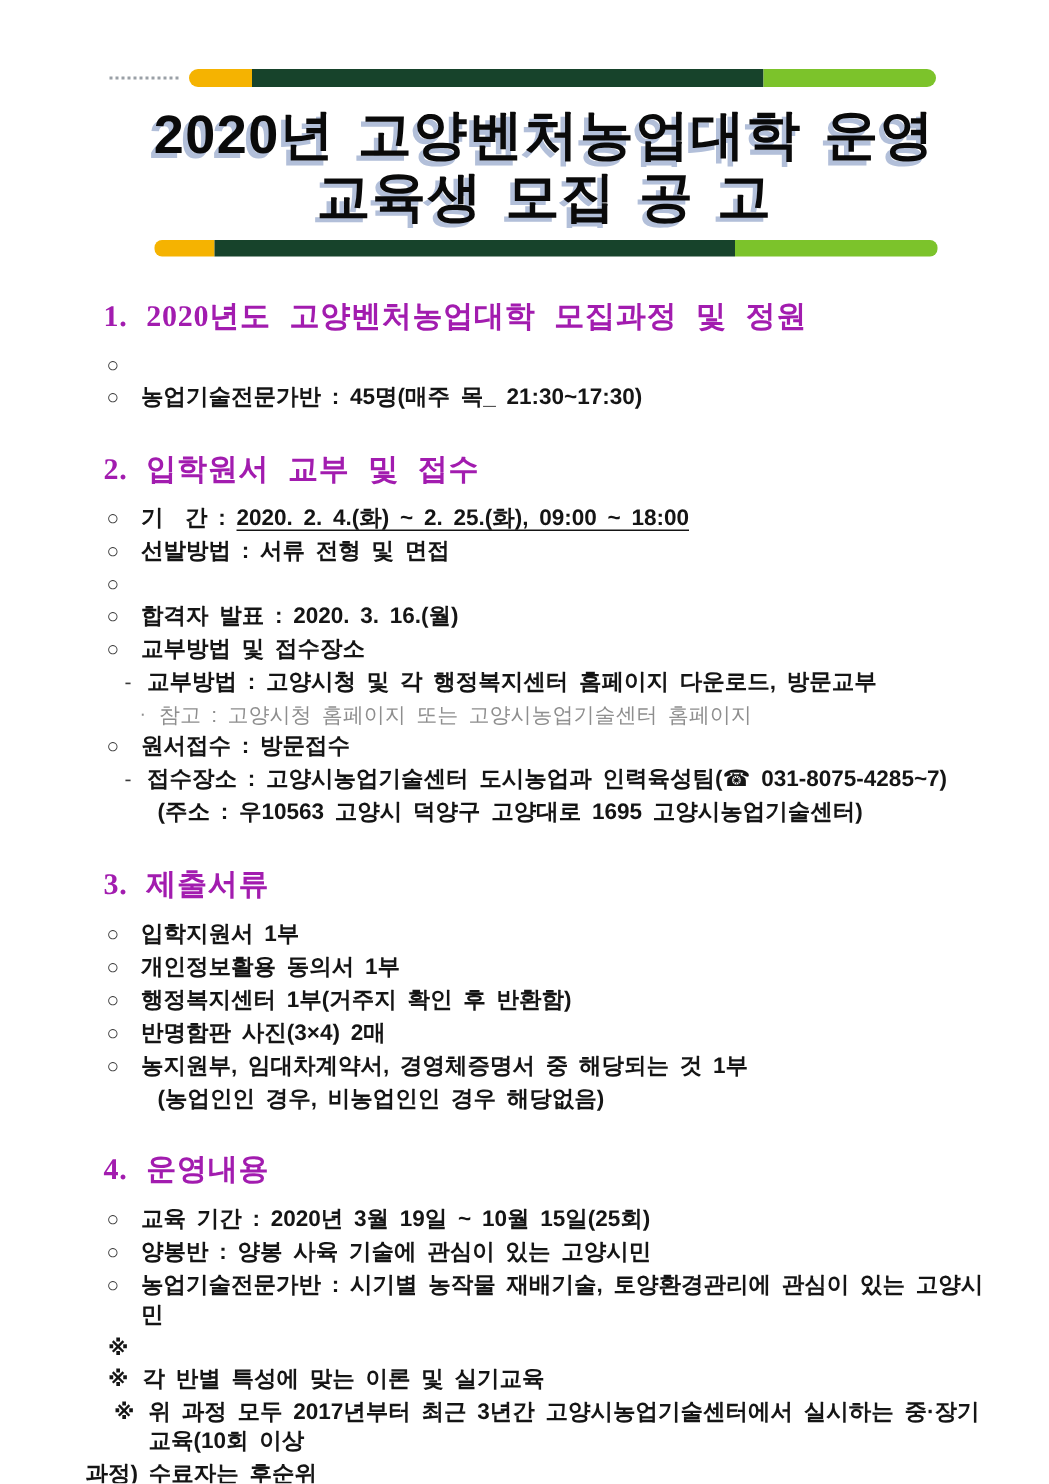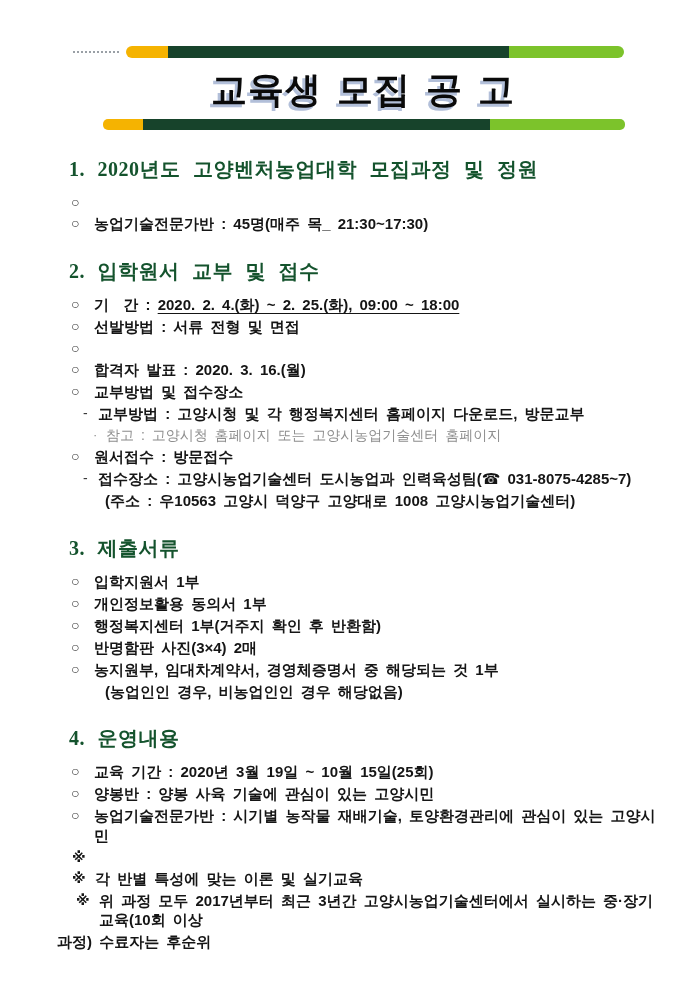--- a/index.html
+++ b/index.html
@@ -48,21 +48,21 @@
     word-spacing: 4px;
   }
 
   
   .sec {
     font-family: "Liberation Serif", "DejaVu Serif", serif;
     font-size: 20px;
     font-weight: 600;
     letter-spacing: 0.5px;
     word-spacing: 7px;
-    color: #14532d;
+    color: #a21caf;
     margin: 24px 0 10px 12px;
   }
   .sec.first { margin-top: 26px; }
 
   
   .line {
     display: flex;
     align-items: flex-start;
     font-size: 15px;
     font-weight: 700;
@@ -101,20 +101,21 @@
 <div class="page">
 
   <div class="bar-row top-row">
     <span class="dotted"></span>
     <span class="seg yellow"></span>
     <span class="seg dark"></span>
     <span class="seg light"></span>
   </div>
 
   <div class="title">
+    <div>2020년 고양벤처농업대학 운영</div>
     <div>교육생 모집 공 고</div>
   </div>
 
   <div class="bar-row bottom-row">
     <span class="seg yellow"></span>
     <span class="seg dark"></span>
     <span class="seg light"></span>
   </div>
 
   <div class="sec first">1. 2020년도 고양벤처농업대학 모집과정 및 정원</div>
@@ -156,21 +157,21 @@
   </div>
   <div class="line l1">
     <span class="bullet">○</span>
     <span class="txt">원서접수 : 방문접수</span>
   </div>
   <div class="line dash">
     <span class="bullet">-</span>
     <span class="txt">접수장소 : 고양시농업기술센터 도시농업과 인력육성팀(☎ 031-8075-4285~7)</span>
   </div>
   <div class="line addr">
-    <span class="txt">(주소 : 우10563 고양시 덕양구 고양대로 1008 고양시농업기술센터)</span>
+    <span class="txt">(주소 : 우10563 고양시 덕양구 고양대로 1695 고양시농업기술센터)</span>
   </div>
 
   <div class="sec">3. 제출서류</div>
   <div class="line l1">
     <span class="bullet">○</span>
     <span class="txt">입학지원서 1부</span>
   </div>
   <div class="line l1">
     <span class="bullet">○</span>
     <span class="txt">개인정보활용 동의서 1부</span>

